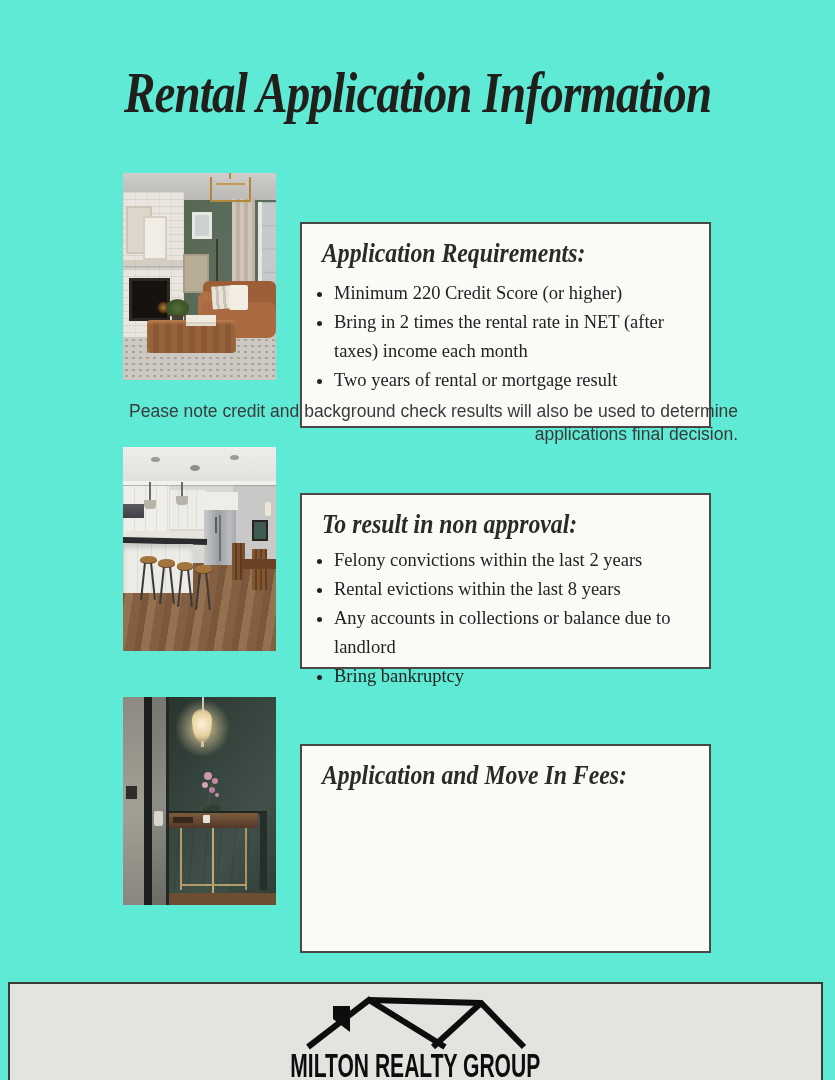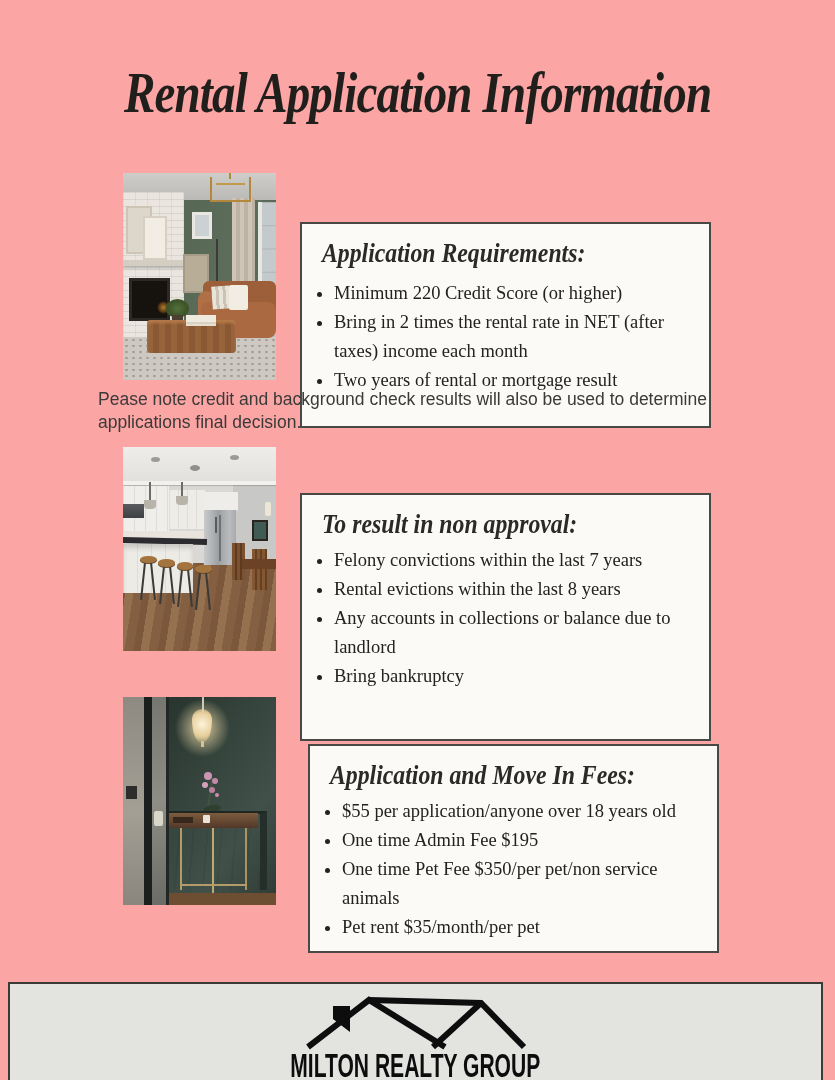--- a/index.html
+++ b/index.html
@@ -1,38 +1,38 @@
 <!DOCTYPE html>
 <html><head>
 <meta charset="utf-8">
 <style>
   html,body{margin:0;padding:0;}
   body{width:835px;height:1080px;overflow:hidden;background:#f3f2ee;}
-  .page{position:relative;width:835px;height:1080px;background:#fca5a5;overflow:hidden;
+  .page{position:relative;width:835px;height:1080px;background:#5eead4;overflow:hidden;
         font-family:"Liberation Serif",serif;}
   
   .title{position:absolute;top:42px;left:0;width:835px;text-align:center;color:#201f1c;}
   .title span{display:inline-block;font:italic 700 56px/1.1 "Liberation Serif",serif;
               transform:scaleX(.84);transform-origin:center;letter-spacing:-1px;}
   
   .photo{position:absolute;overflow:hidden;background:#888;}
   .card{position:absolute;background:#fbfaf7;border:2px solid #4a4844;box-sizing:border-box;margin-top:48px;}
   .card h2{margin:14px 0 0 20px;color:#2b2a26;white-space:nowrap;}
   .card h2 span{display:inline-block;font:italic 600 27px/1.15 "Liberation Serif",serif;
                 transform:scaleX(.88);transform-origin:left;}
   .card ul{margin:10px 0 0 10px;padding-left:22px;}
   .card li{font:400 18.5px/29px "Liberation Serif",serif;color:#232220;}
   .card.c2 ul,.card.c3 ul{margin-top:6px;}
   .ph1{left:123px;top:173px;width:153px;height:207px;}
   .cd1{left:300px;top:174px;width:411px;height:206px;}
   .ph2{left:123px;top:447px;width:153px;height:204px;}
-  .cd2{left:300px;top:445px;width:411px;height:248px;}
+  .cd2{left:300px;top:445px;width:411px;height:176px;}
   .ph3{left:123px;top:697px;width:153px;height:208px;}
-  .cd3{left:308px;top:696px;width:411px;height:209px;}
-  .note{position:absolute;left:98px;top:388px;width:640px;text-align:left;
+  .cd3{left:300px;top:696px;width:411px;height:209px;}
+  .note{position:absolute;left:98px;top:400px;width:640px;text-align:right;
         font:400 17.5px/23px "Liberation Sans",sans-serif;color:#3a3a38;}
   
   .footer{position:absolute;left:8px;top:982px;width:815px;height:110px;background:#e3e3e0;
           border:2px solid #3b3a37;box-sizing:border-box;display:flex;flex-direction:column;
           align-items:center;}
   .footer svg{margin-top:10px;display:block;}
   .brand{font:700 27px/1 "Liberation Sans",sans-serif;color:#0d0d0d;white-space:nowrap;
          transform:scale(.78,1.2);transform-origin:center top;margin-top:1px;letter-spacing:0;}
   
   .photo div{position:absolute;}
@@ -212,21 +212,21 @@
     <div class="p2-stool s4"></div>
     <div class="p2-art"></div>
     <div class="p2-sconce"></div>
     <div class="p2-pend1"></div>
     <div class="p2-pend2"></div>
   </div>
 
   <div class="card cd2 c2">
     <h2><span>To result in non approval:</span></h2>
     <ul>
-      <li>Felony convictions within the last 7 years</li>
+      <li>Felony convictions within the last 2 years</li>
       <li>Rental evictions within the last 8 years</li>
       <li>Any accounts in collections or balance due to landlord</li>
       <li>Bring bankruptcy</li>
     </ul>
   </div>
 
   <div class="photo ph3">
     <div class="p3-glow"></div>
     <div class="p3-cord"></div>
     <div class="p3-pendant"></div>
@@ -244,26 +244,20 @@
     <div class="p3-floor"></div>
     <div class="p3-lwall"></div>
     <div class="p3-frame"></div>
     <div class="p3-glass"></div>
     <div class="p3-handle"></div>
     <div class="p3-vase"></div>
   </div>
 
   <div class="card cd3 c3">
     <h2><span>Application and Move In Fees:</span></h2>
-    <ul>
-      <li>$55 per application/anyone over 18 years old</li>
-      <li>One time Admin Fee $195</li>
-      <li>One time Pet Fee $350/per pet/non service animals</li>
-      <li>Pet rent $35/month/per pet</li>
-    </ul>
   </div>
 
   <div class="footer">
     <svg width="228" height="56" viewBox="0 0 228 56">
       <path d="M6 53 L67 6 L143 53" stroke="#0d0d0d" stroke-width="6" fill="none"></path>
       <path d="M67 6 L179 9 L222 53" stroke="#0d0d0d" stroke-width="6" fill="none"></path>
       <path d="M179 9 L131 53" stroke="#0d0d0d" stroke-width="6" fill="none"></path>
       <path d="M31 12 H48 V38 L31 25 Z" fill="#0d0d0d"></path>
     </svg>
     <div class="brand">MILTON REALTY GROUP</div>

